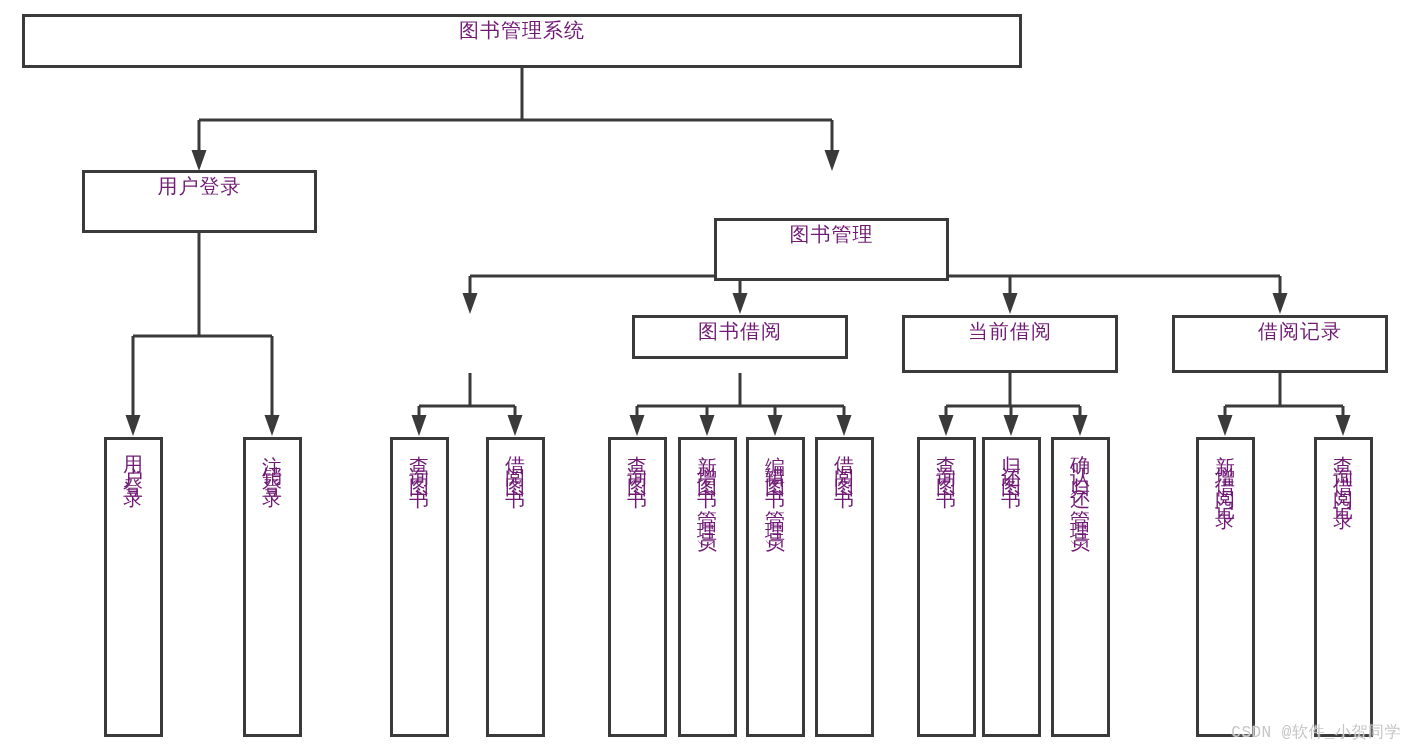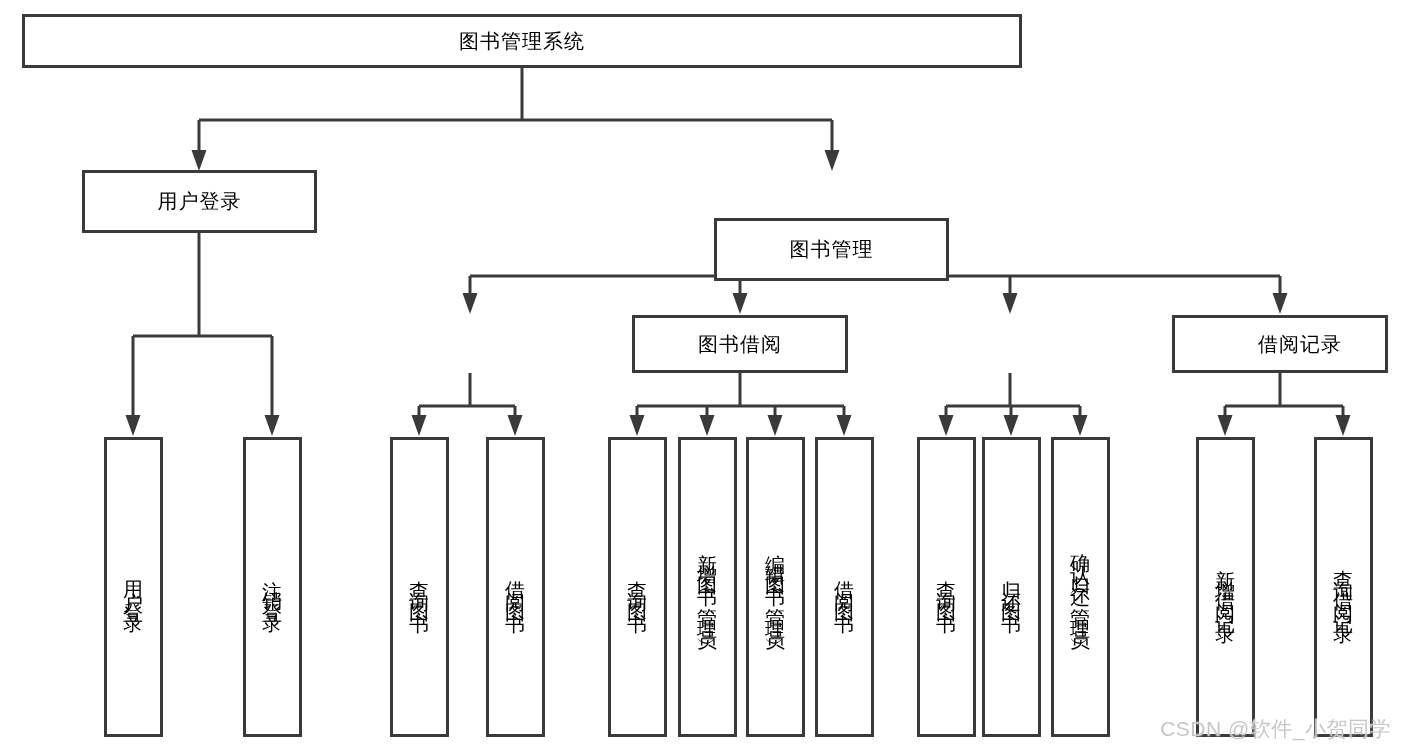--- a/index.html
+++ b/index.html
@@ -3,32 +3,33 @@
 <meta charset="utf-8">
 <style>
   html,body { margin:0; padding:0; background:#ffffff; }
   .canvas {
     position:relative; width:1405px; height:747px; background:#ffffff;
     font-family:"Liberation Sans","DejaVu Sans",sans-serif; overflow:hidden;
   }
   .connectors { position:absolute; left:0; top:0; width:1405px; height:747px; z-index:1; }
   .node {
     position:absolute; box-sizing:border-box; border:3px solid #3a3a3a; background:#ffffff;
-    display:flex; align-items:center; justify-content:center;
-    color:#000000; z-index:2;
+    display:flex; align-items:flex-start; justify-content:center;
+    color:#701a75; z-index:2;
   }
   .node-h { font-size:20px; letter-spacing:1px; }
   .leaf span {
     writing-mode:vertical-rl; text-orientation:mixed;
     font-size:20px; letter-spacing:11px; line-height:1;
   }
   .watermark {
-    position:absolute; right:14px; bottom:4px; z-index:3;
-    font-size:21px; color:#c6c6c6; letter-spacing:0.5px; white-space:nowrap;
+    position:absolute; right:4px; bottom:4px; z-index:3;
+    font-size:16px; color:#c6c6c6; letter-spacing:0.5px; white-space:nowrap;
     text-shadow:0 0 2px #ffffff;
+    font-family:Liberation Mono, monospace;
   }
 </style>
 </head>
 <body>
 
 <div class="canvas">
 
   <svg class="connectors" viewBox="0 0 1405 747" xmlns="http://www.w3.org/2000/svg">
     <defs>
       <polygon id="arrow" points="0,0 -7.5,-21 7.5,-21"></polygon>
@@ -68,22 +69,25 @@
     <span>图书管理系统</span>
   </div>
 
   <div class="node node-h" style="left:82px; top:170px; width:235px; height:63px;">
     <span>用户登录</span>
   </div>
   <div class="node node-h" style="left:714px; top:170px; width:235px; height:63px;margin-top:48px;">
     <span>图书管理</span>
   </div>
 
-  <div class="node node-h" style="left:632px; top:315px; width:216px; height:58px;">
+  <div class="node node-h" style="left:632px; top:315px; width:216px; height:44px;">
     <span>图书借阅</span>
+  </div>
+  <div class="node node-h" style="left:902px; top:315px; width:216px; height:58px;">
+    <span>当前借阅</span>
   </div>
   <div class="node node-h" style="left:1172px; top:315px; width:216px; height:58px;padding-left:40px;">
     <span>借阅记录</span>
   </div>
 
   <div class="node leaf" style="left:104px; top:437px; width:59px; height:300px;">
     <span>用户登录</span>
   </div>
   <div class="node leaf" style="left:243px; top:437px; width:59px; height:300px;">
     <span>注销登录</span>

